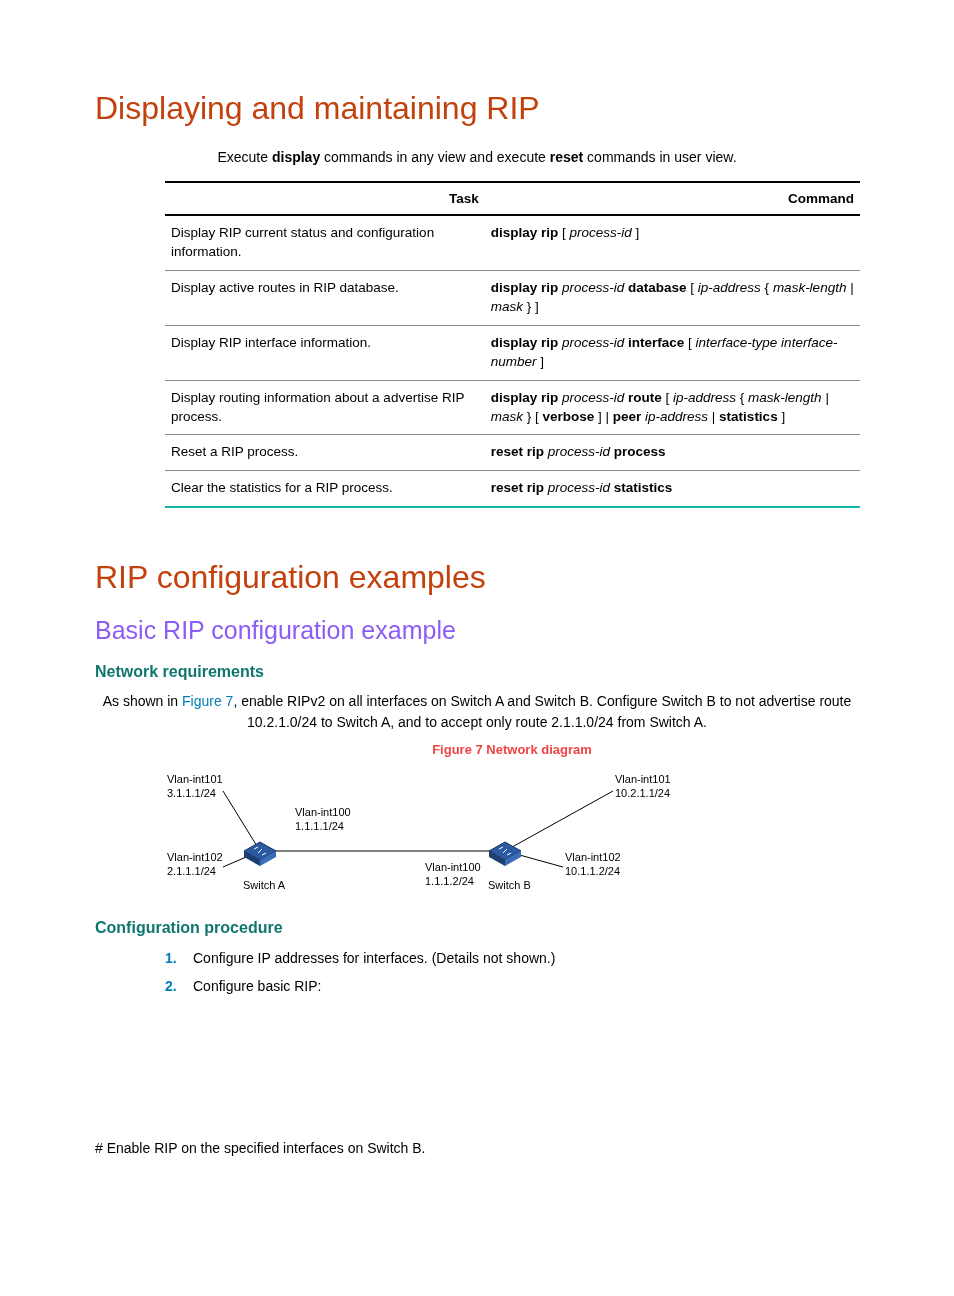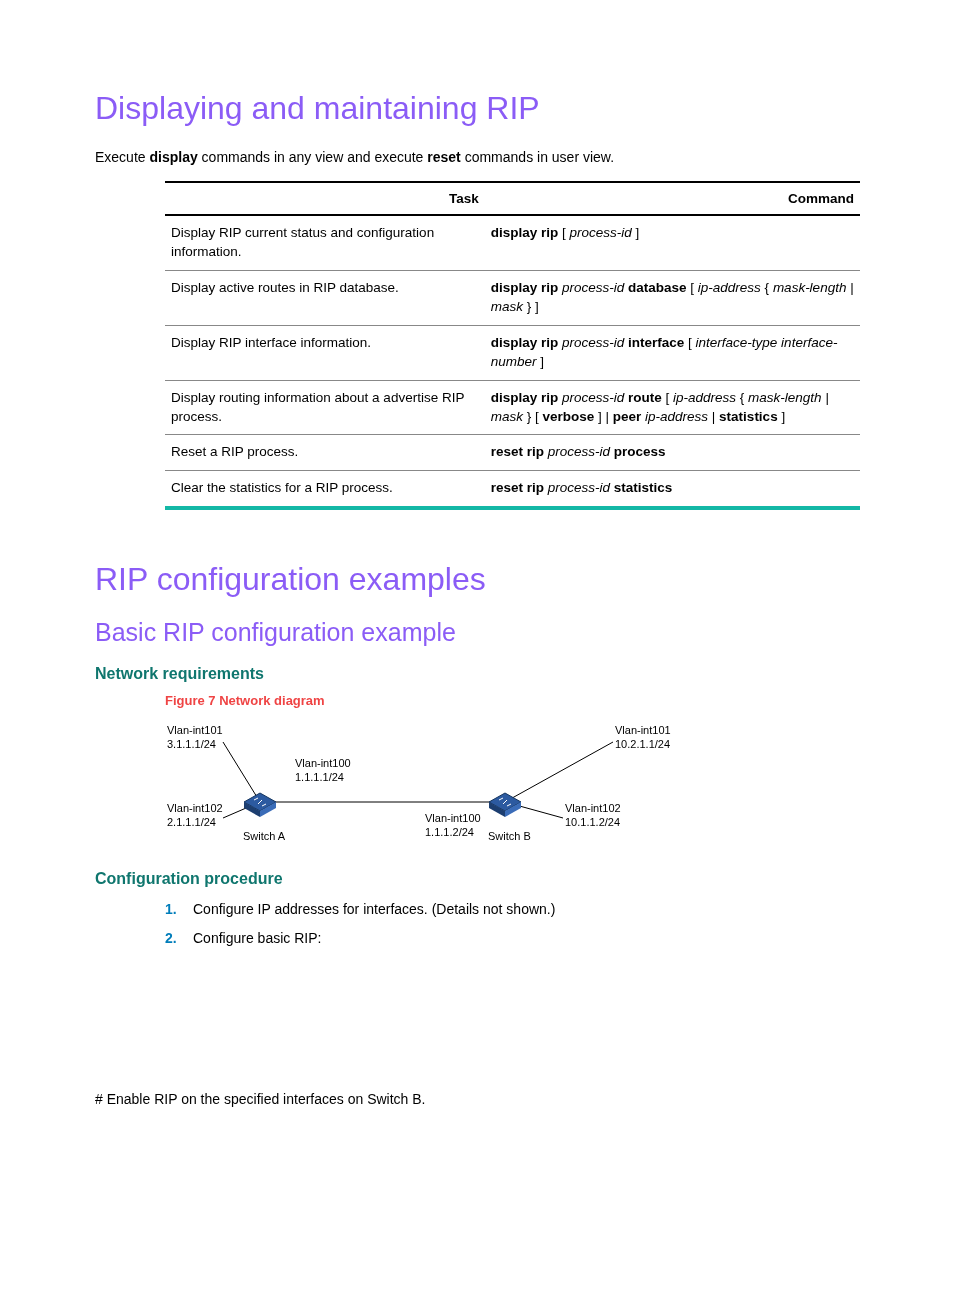--- a/index.html
+++ b/index.html
@@ -13,21 +13,21 @@
   }
   .page {
     padding: 90px 95px 40px 95px;
     position: relative;
     min-height: 1200px;
   }
   h1 {
     font-family: "Segoe UI Light", "Helvetica Neue", Arial, sans-serif;
     font-weight: 300;
     font-size: 32px;
-    color: #8b5cf6;
+    color: #c2410c;
     margin: 0 0 20px 0;
   }
   h2 {
     font-family: "Segoe UI Light", "Helvetica Neue", Arial, sans-serif;
     font-weight: 300;
     font-size: 25px;
     color: #8b5cf6;
     margin: 14px 0 10px 0;
   }
   h3 {
@@ -43,20 +43,21 @@
     font-size: 13px;
     color: #ef4444;
     margin: 10px 0 6px 0;
   }
   p.body {
     margin: 6px 0;
     line-height: 1.45;
   }
   .indent {
     margin-left: 70px;
+    text-align: center;
   }
   .indent2 {
     margin-left: 100px;
   }
   .link {
     color: #007dba;
   }
   .bold { font-weight: bold; }
   .italic { font-style: italic; }
   table.cmd {
@@ -71,21 +72,21 @@
     text-align: right;
     font-weight: bold;
     padding: 8px 6px;
   }
   table.cmd td {
     padding: 8px 6px 8px 6px;
     vertical-align: top;
     line-height: 1.4;
   }
   table.cmd tbody tr { border-bottom: 1px solid #888; }
-  table.cmd tbody tr:last-child { border-bottom: 4px solid #14b8a6; }
+  table.cmd tbody tr:last-child { border-bottom: 2px solid #14b8a6; }
   table.cmd td:first-child, table.cmd th:first-child { width: 46%; }
   ol.steps {
     list-style: none;
     padding: 0;
     margin: 0 0 0 70px;
   }
   ol.steps li {
     margin: 6px 0;
     line-height: 1.6;
     padding-left: 28px;
@@ -162,20 +163,23 @@
         </tr>
       </tbody>
   </table>
 
   <h1 style="margin-top:51px">RIP configuration examples</h1>
 
   <h2>Basic RIP configuration example</h2>
 
   <h3>Network requirements</h3>
 
+  <p class="body indent">
+    <span>As shown in </span><span class="link">Figure 7</span><span>, enable RIPv2 on all interfaces on Switch A and Switch B. Configure Switch B to not advertise route 10.2.1.0/24 to Switch A, and to accept only route 2.1.1.0/24 from Switch A.</span>
+  </p>
 
   <div class="fig-caption indent">Figure 7 Network diagram</div>
 
   <div class="diagram">
     <svg width="520" height="130" viewBox="0 0 520 130">
 
       <text class="svgtxt" x="2" y="12">Vlan-int101</text>
       <text class="svgtxt" x="2" y="26">3.1.1.1/24</text>
 
       <text class="svgtxt" x="450" y="12">Vlan-int101</text>

